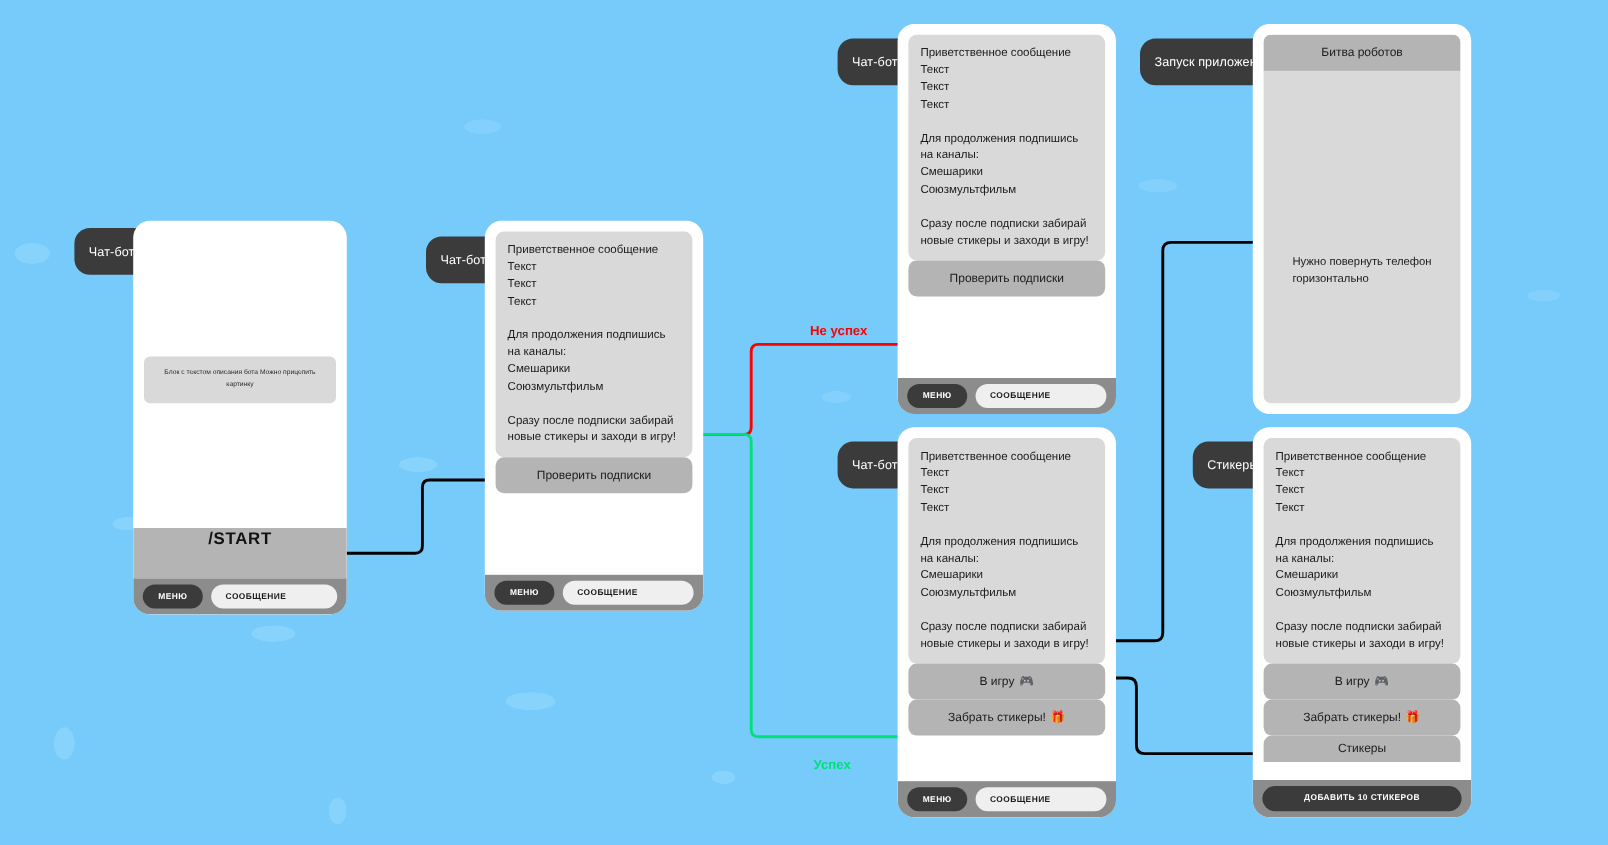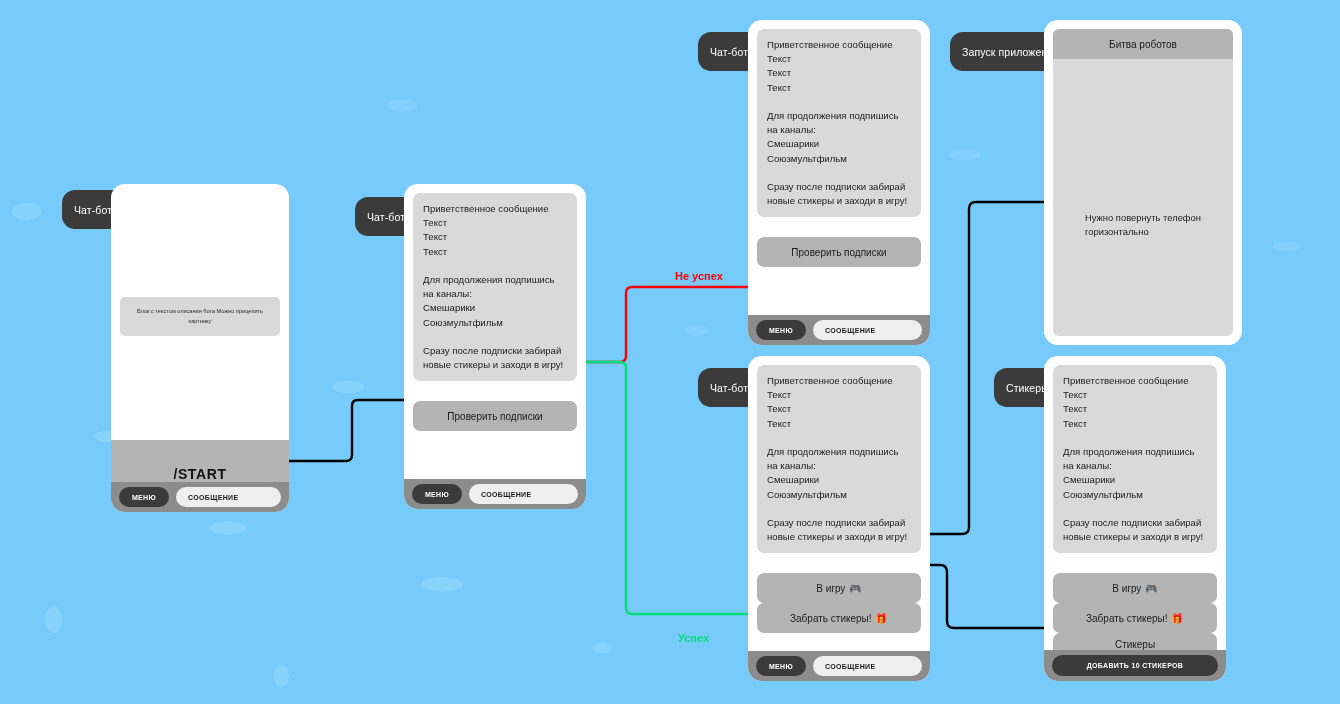--- a/index.html
+++ b/index.html
@@ -64,21 +64,21 @@
   }
 
   
   .bubble{
     background:#d9d9d9;
     border-radius:7px;
     padding:9px 10px;
     color:#1b1b1b;
     font-size:9.6px;
     line-height:1.48;
-    margin-bottom:20px;
+    margin-bottom:0;
     white-space:pre-line;
   }
   .cta{
     background:#b4b4b4;
     border-radius:7px;
     height:30px;
     display:flex; align-items:center; justify-content:center;
     font-size:10px;
     color:#1b1b1b;
     margin-bottom:0;
@@ -116,21 +116,21 @@
     padding:10px 8px;
     text-align:center;
     font-size:5.6px;
     line-height:1.75;
     color:#2c2c2c;
   }
   .start-bar{
     flex:0 0 auto;
     background:#b4b4b4;
     height:42px;
-    display:flex; align-items:flex-end; justify-content:center;
+    display:flex; align-items:flex-start; justify-content:center;
     font-size:14px; font-weight:bold; letter-spacing:.6px;
     color:#111;
   }
 
   
   .app-frame{
     position:absolute;
     background:#ffffff;
     border-radius:14px;
     z-index:4;
@@ -347,21 +347,21 @@
         <div class="msg-chip">
           <span>СООБЩЕНИЕ</span>
         </div>
       </div>
     </div>
   </div>
 
   <div class="stage-tag" style="left:950px; top:32px;">
     <span>Запуск приложения</span>
   </div>
-  <div class="app-frame" style="left:1044px; top:20px; width:198px; height:325px;">
+  <div class="app-frame" style="left:1044px; top:20px; width:182px; height:325px;">
     <div class="app-inner">
       <div class="app-title">
         <span>Битва роботов</span>
       </div>
       <div class="app-hint">
         <span style="white-space:pre-line;">Нужно повернуть телефон
 горизонтально</span>
       </div>
     </div>
   </div>

